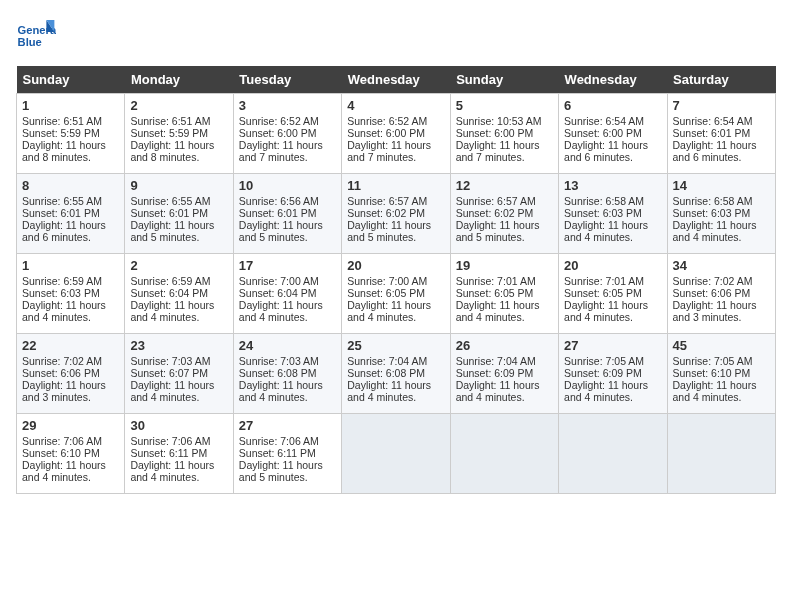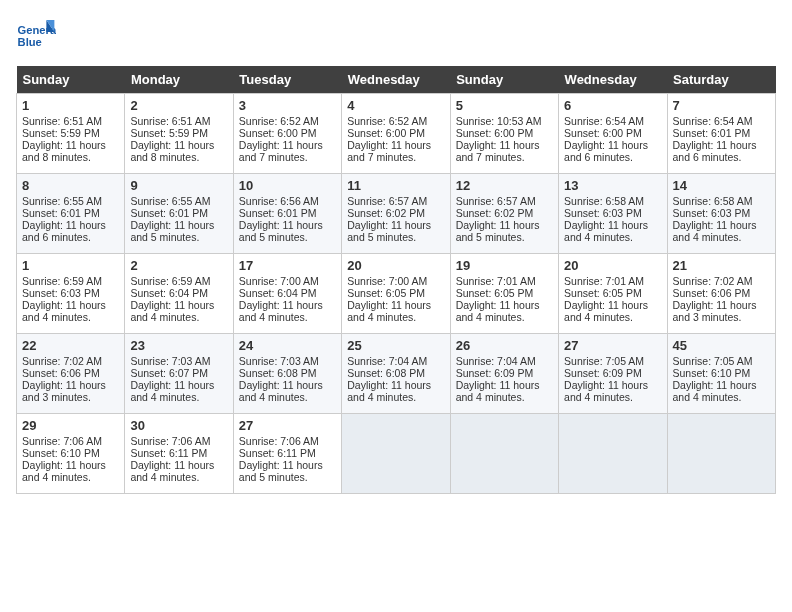--- a/index.html
+++ b/index.html
@@ -111,21 +111,21 @@
         <td><span class="day-num">13</span><span>Sunrise: 6:58 AM</span><br><span>Sunset: 6:03 PM</span><br><span>Daylight: 11 hours and 4 minutes.</span></td>
         <td><span class="day-num">14</span><span>Sunrise: 6:58 AM</span><br><span>Sunset: 6:03 PM</span><br><span>Daylight: 11 hours and 4 minutes.</span></td>
       </tr>
       <tr>
         <td><span class="day-num">1</span><span>Sunrise: 6:59 AM</span><br><span>Sunset: 6:03 PM</span><br><span>Daylight: 11 hours and 4 minutes.</span></td>
         <td><span class="day-num">2</span><span>Sunrise: 6:59 AM</span><br><span>Sunset: 6:04 PM</span><br><span>Daylight: 11 hours and 4 minutes.</span></td>
         <td><span class="day-num">17</span><span>Sunrise: 7:00 AM</span><br><span>Sunset: 6:04 PM</span><br><span>Daylight: 11 hours and 4 minutes.</span></td>
         <td><span class="day-num">20</span><span>Sunrise: 7:00 AM</span><br><span>Sunset: 6:05 PM</span><br><span>Daylight: 11 hours and 4 minutes.</span></td>
         <td><span class="day-num">19</span><span>Sunrise: 7:01 AM</span><br><span>Sunset: 6:05 PM</span><br><span>Daylight: 11 hours and 4 minutes.</span></td>
         <td><span class="day-num">20</span><span>Sunrise: 7:01 AM</span><br><span>Sunset: 6:05 PM</span><br><span>Daylight: 11 hours and 4 minutes.</span></td>
-        <td><span class="day-num">21</span><span>Sunrise: 7:02 AM</span><br><span>Sunset: 6:06 PM</span><br><span>Daylight: 11 hours and 3 minutes.</span></td>
+        <td><span class="day-num">34</span><span>Sunrise: 7:02 AM</span><br><span>Sunset: 6:06 PM</span><br><span>Daylight: 11 hours and 3 minutes.</span></td>
       </tr>
       <tr>
         <td><span class="day-num">22</span><span>Sunrise: 7:02 AM</span><br><span>Sunset: 6:06 PM</span><br><span>Daylight: 11 hours and 3 minutes.</span></td>
         <td><span class="day-num">23</span><span>Sunrise: 7:03 AM</span><br><span>Sunset: 6:07 PM</span><br><span>Daylight: 11 hours and 4 minutes.</span></td>
         <td><span class="day-num">24</span><span>Sunrise: 7:03 AM</span><br><span>Sunset: 6:08 PM</span><br><span>Daylight: 11 hours and 4 minutes.</span></td>
         <td><span class="day-num">25</span><span>Sunrise: 7:04 AM</span><br><span>Sunset: 6:08 PM</span><br><span>Daylight: 11 hours and 4 minutes.</span></td>
         <td><span class="day-num">26</span><span>Sunrise: 7:04 AM</span><br><span>Sunset: 6:09 PM</span><br><span>Daylight: 11 hours and 4 minutes.</span></td>
         <td><span class="day-num">27</span><span>Sunrise: 7:05 AM</span><br><span>Sunset: 6:09 PM</span><br><span>Daylight: 11 hours and 4 minutes.</span></td>
         <td><span class="day-num">45</span><span>Sunrise: 7:05 AM</span><br><span>Sunset: 6:10 PM</span><br><span>Daylight: 11 hours and 4 minutes.</span></td>
       </tr>

